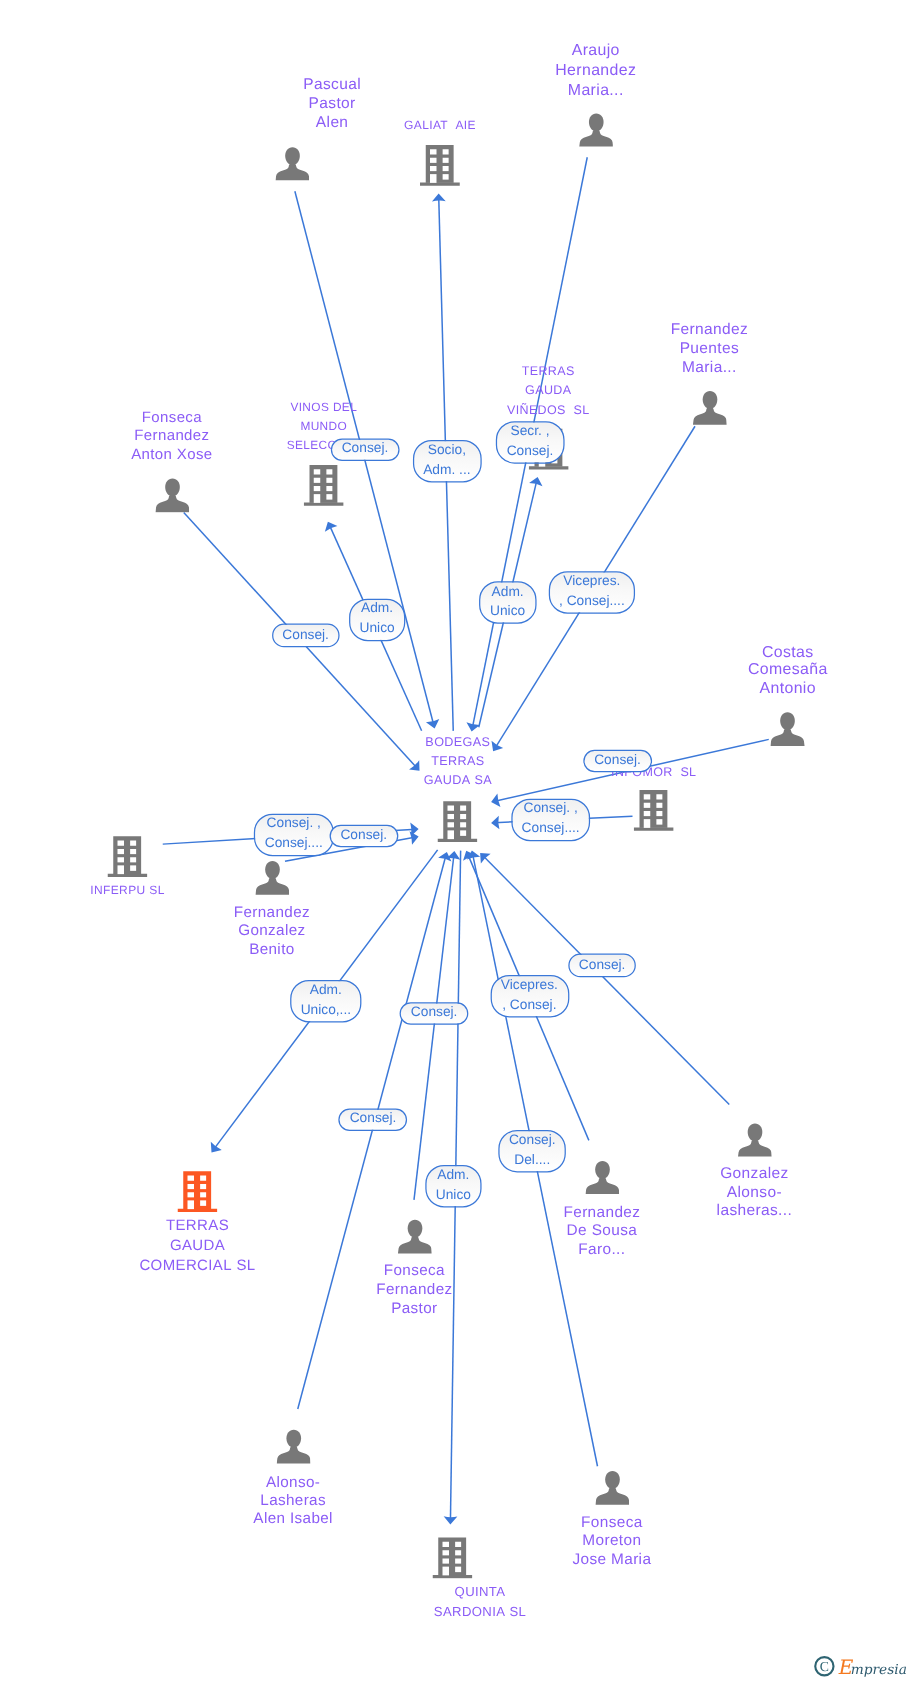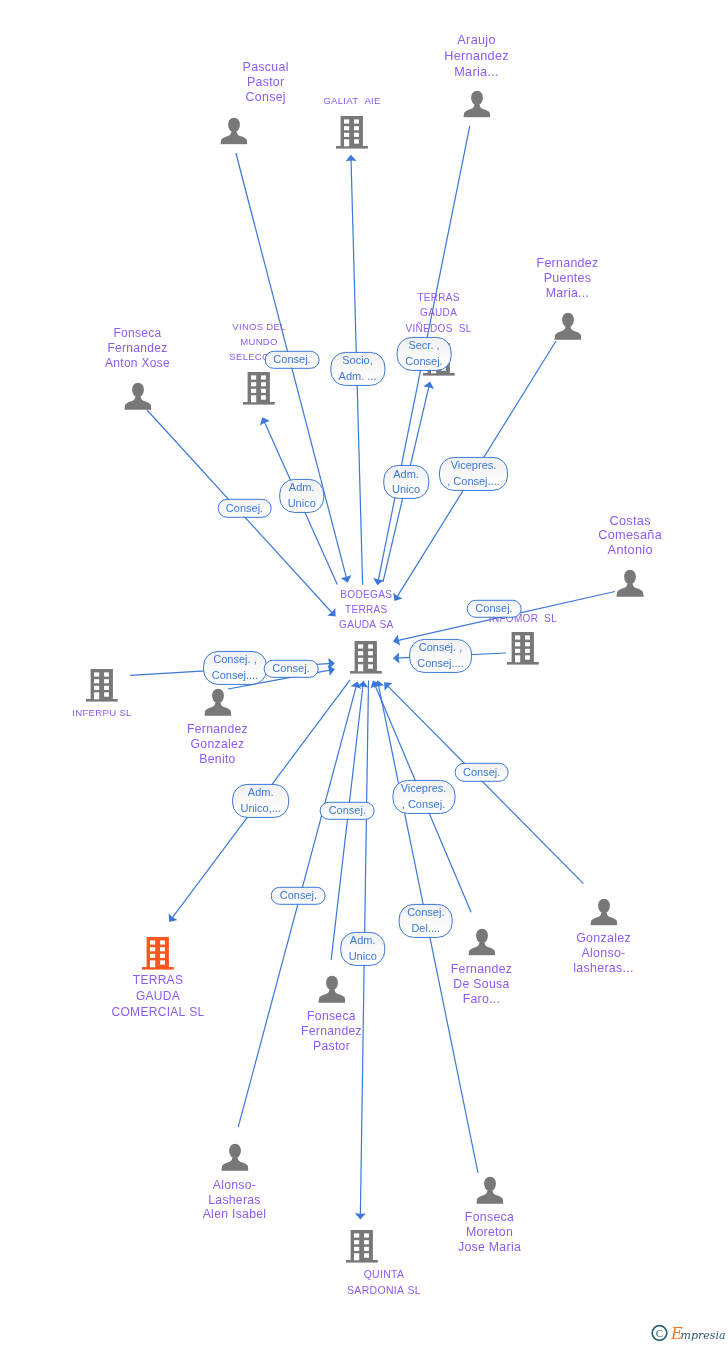--- a/index.html
+++ b/index.html
@@ -108,21 +108,21 @@
     </svg>
   </div>
 <div class="node" style="left: 233.7px; top: 130.5px;">
       <svg class="node-icon" width="27.5" height="27.5" viewBox="0 0 27 27">
     <path d="M13.5 0.6 C10.0 0.6 7.75 3.5 7.75 7.3 C7.75 11.2 10.0 14.6 13.5 14.6 C17.0 14.6 19.25 11.2 19.25 7.3 C19.25 3.5 17.0 0.6 13.5 0.6 Z" fill="#787878"></path>
     <path d="M13.5 12.9 C11.1 12.9 10.75 14.4 10.55 15.6 C10.25 17.3 8.5 17.95 5.9 18.8 C2.5 19.9 0.95 21.2 0.6 23.2 L0.1 27.0 L26.9 27.0 L26.4 23.2 C26.05 21.2 24.5 19.9 21.1 18.8 C18.5 17.95 16.75 17.3 16.45 15.6 C16.25 14.4 15.9 12.9 13.5 12.9 Z" fill="#787878"></path>
   </svg>
       <div class="cap" style="font-size: 12.4px; line-height: 14.9px; top: -56.3px; margin-left: 32px;">
         <div>Pascual</div>
         <div>Pastor</div>
-        <div>Consej</div>
+        <div>Alen</div>
       </div>
     </div>
     <div class="node" style="left: 352px; top: 132px;">
       <svg class="node-icon" width="32" height="34" viewBox="0 0 32 34">
     <rect x="4.6" y="1" width="22.3" height="30.3" fill="#787878"></rect>
     <rect x="0" y="31" width="31.8" height="2.6" fill="#787878"></rect>
     <rect x="8.0" y="4.4" width="5.2" height="4.2" fill="#fff"></rect>
     <rect x="18.1" y="4.4" width="4.8" height="4.2" fill="#fff"></rect>
     <rect x="8.0" y="11.2" width="5.2" height="4.1" fill="#fff"></rect>
     <rect x="18.1" y="11.2" width="4.8" height="4.1" fill="#fff"></rect>

